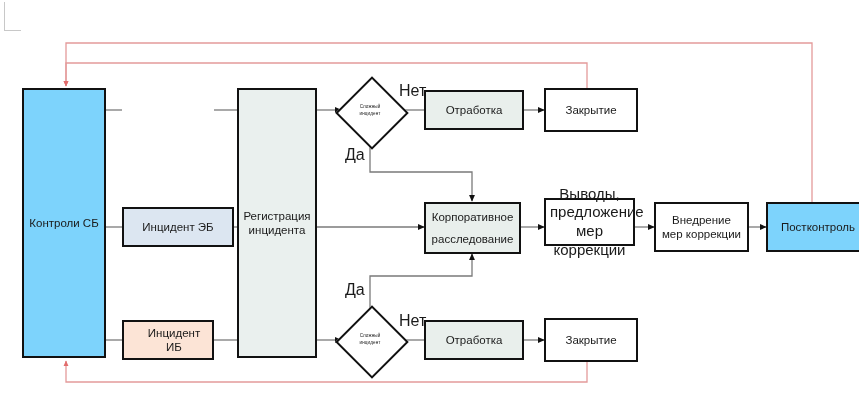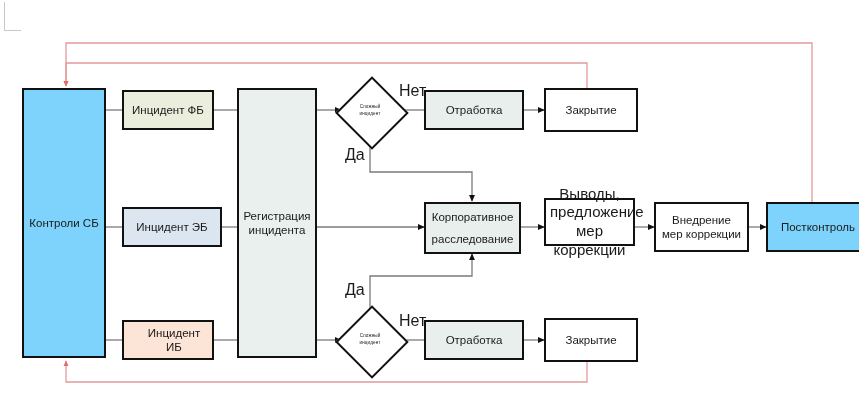--- a/index.html
+++ b/index.html
@@ -117,25 +117,22 @@
       <path d="M587,88 L587,63 L66,63 L66,86" marker-end="url(#arrRed)"></path>
 
       <path d="M587,362 L587,382 L66,382 L66,361" marker-end="url(#arrRed)"></path>
     </g>
   </svg>
 
   <div class="node n-gray" style="left:22px;top:88px;width:84px;height:270px;">
     <span>Контроли СБ</span>
   </div>
 
-  <div class="node n-yellow" style="left:122px;top:90px;width:92px;height:40px;">
-    <span>Инцидент ФБ</span>
-  </div>
-
-  <div class="node n-blue" style="left:122px;top:207px;width:100px;height:40px;">
+
+  <div class="node n-blue" style="left:122px;top:207px;width:112px;height:40px;">
     <span>Инцидент ЭБ</span>
   </div>
 
   <div class="node n-peach" style="left:122px;top:320px;width:92px;height:40px;padding-left:16px;">
     <span>Инцидент ИБ</span>
   </div>
 
   <div class="node n-mint" style="left:237px;top:88px;width:80px;height:270px;flex-direction:column;">
     <span>Регистрация</span>
     <span>инцидента</span>

